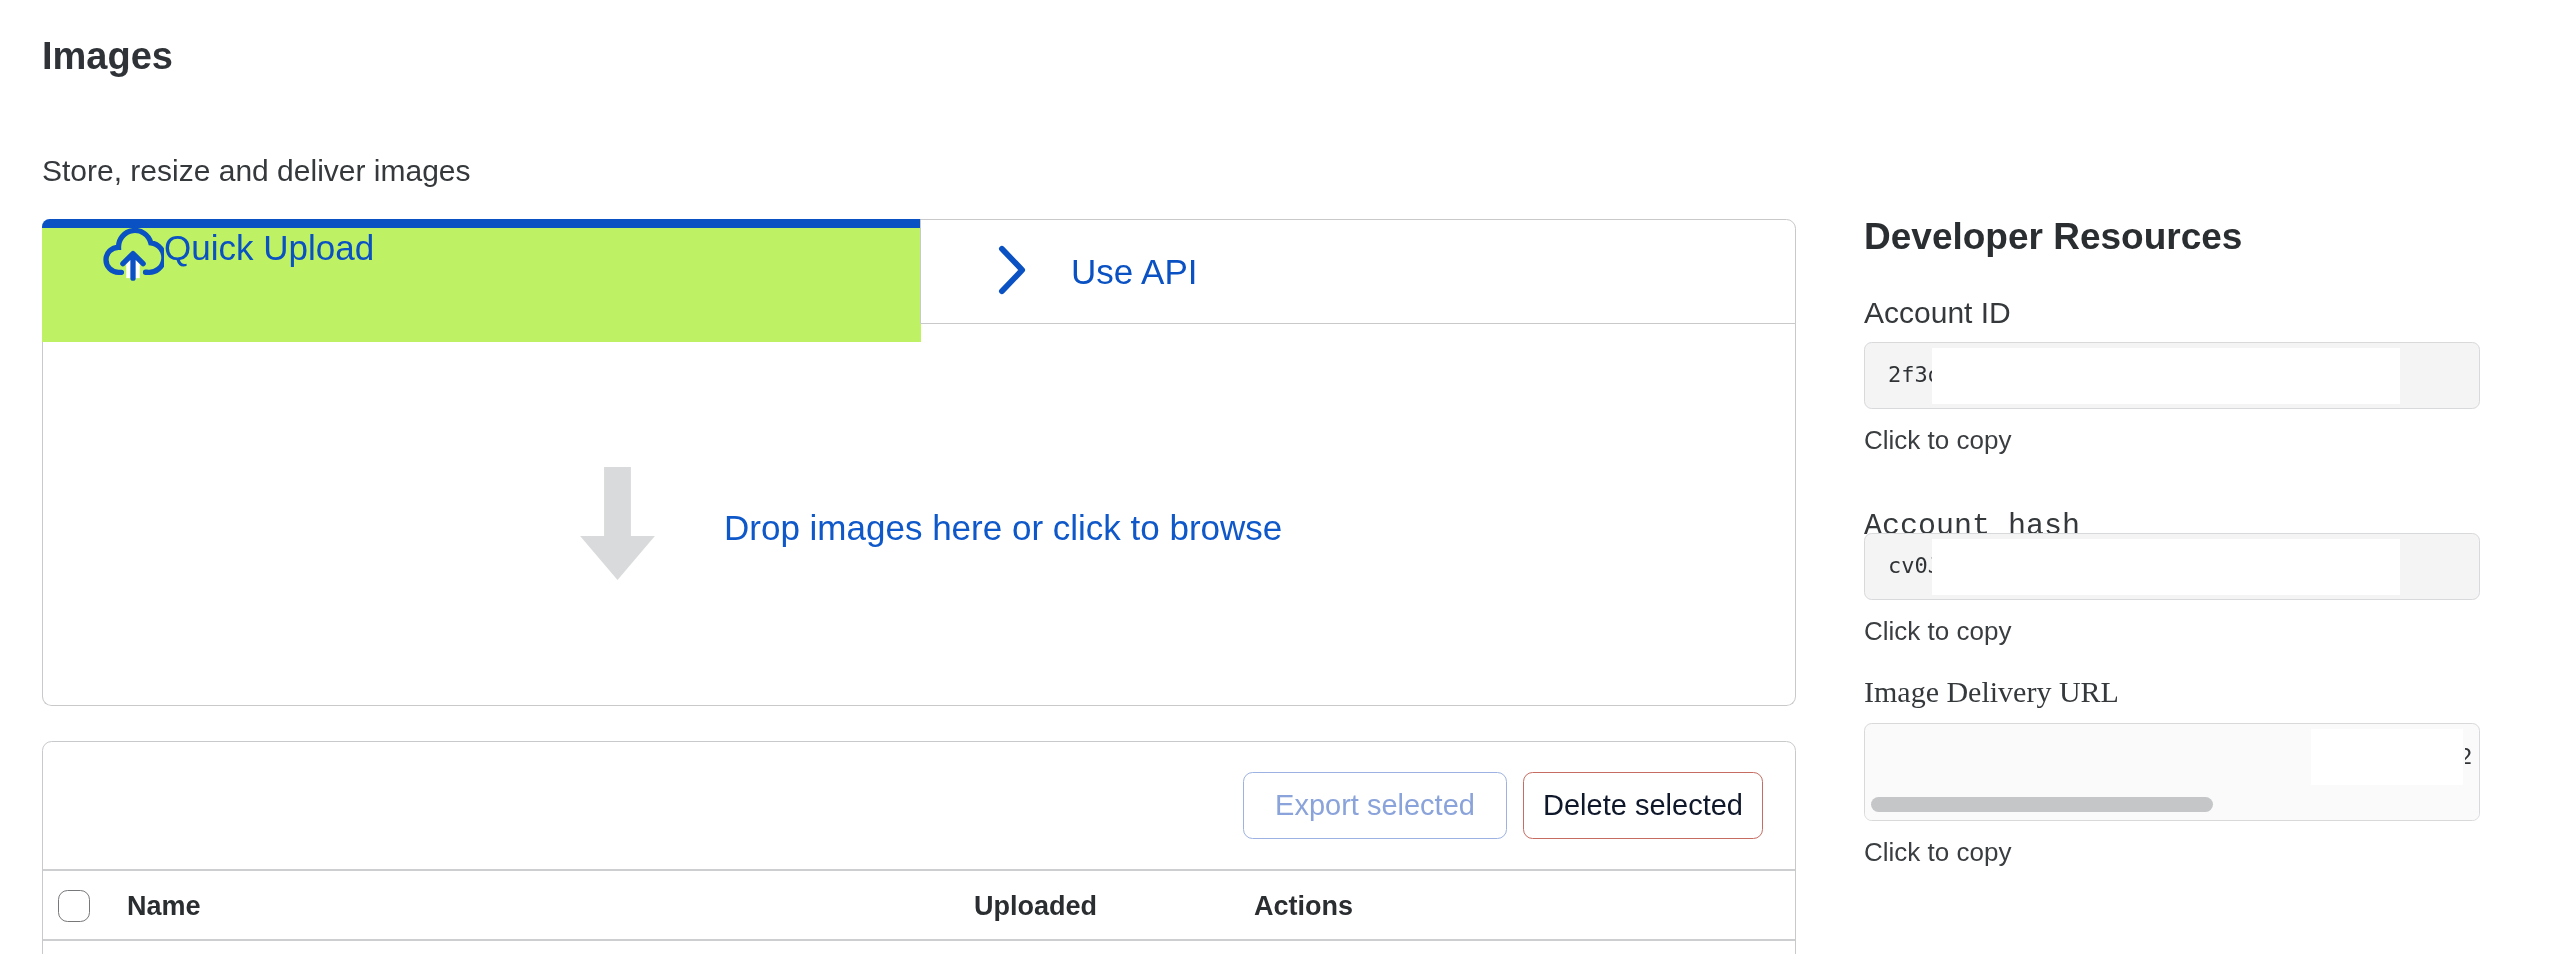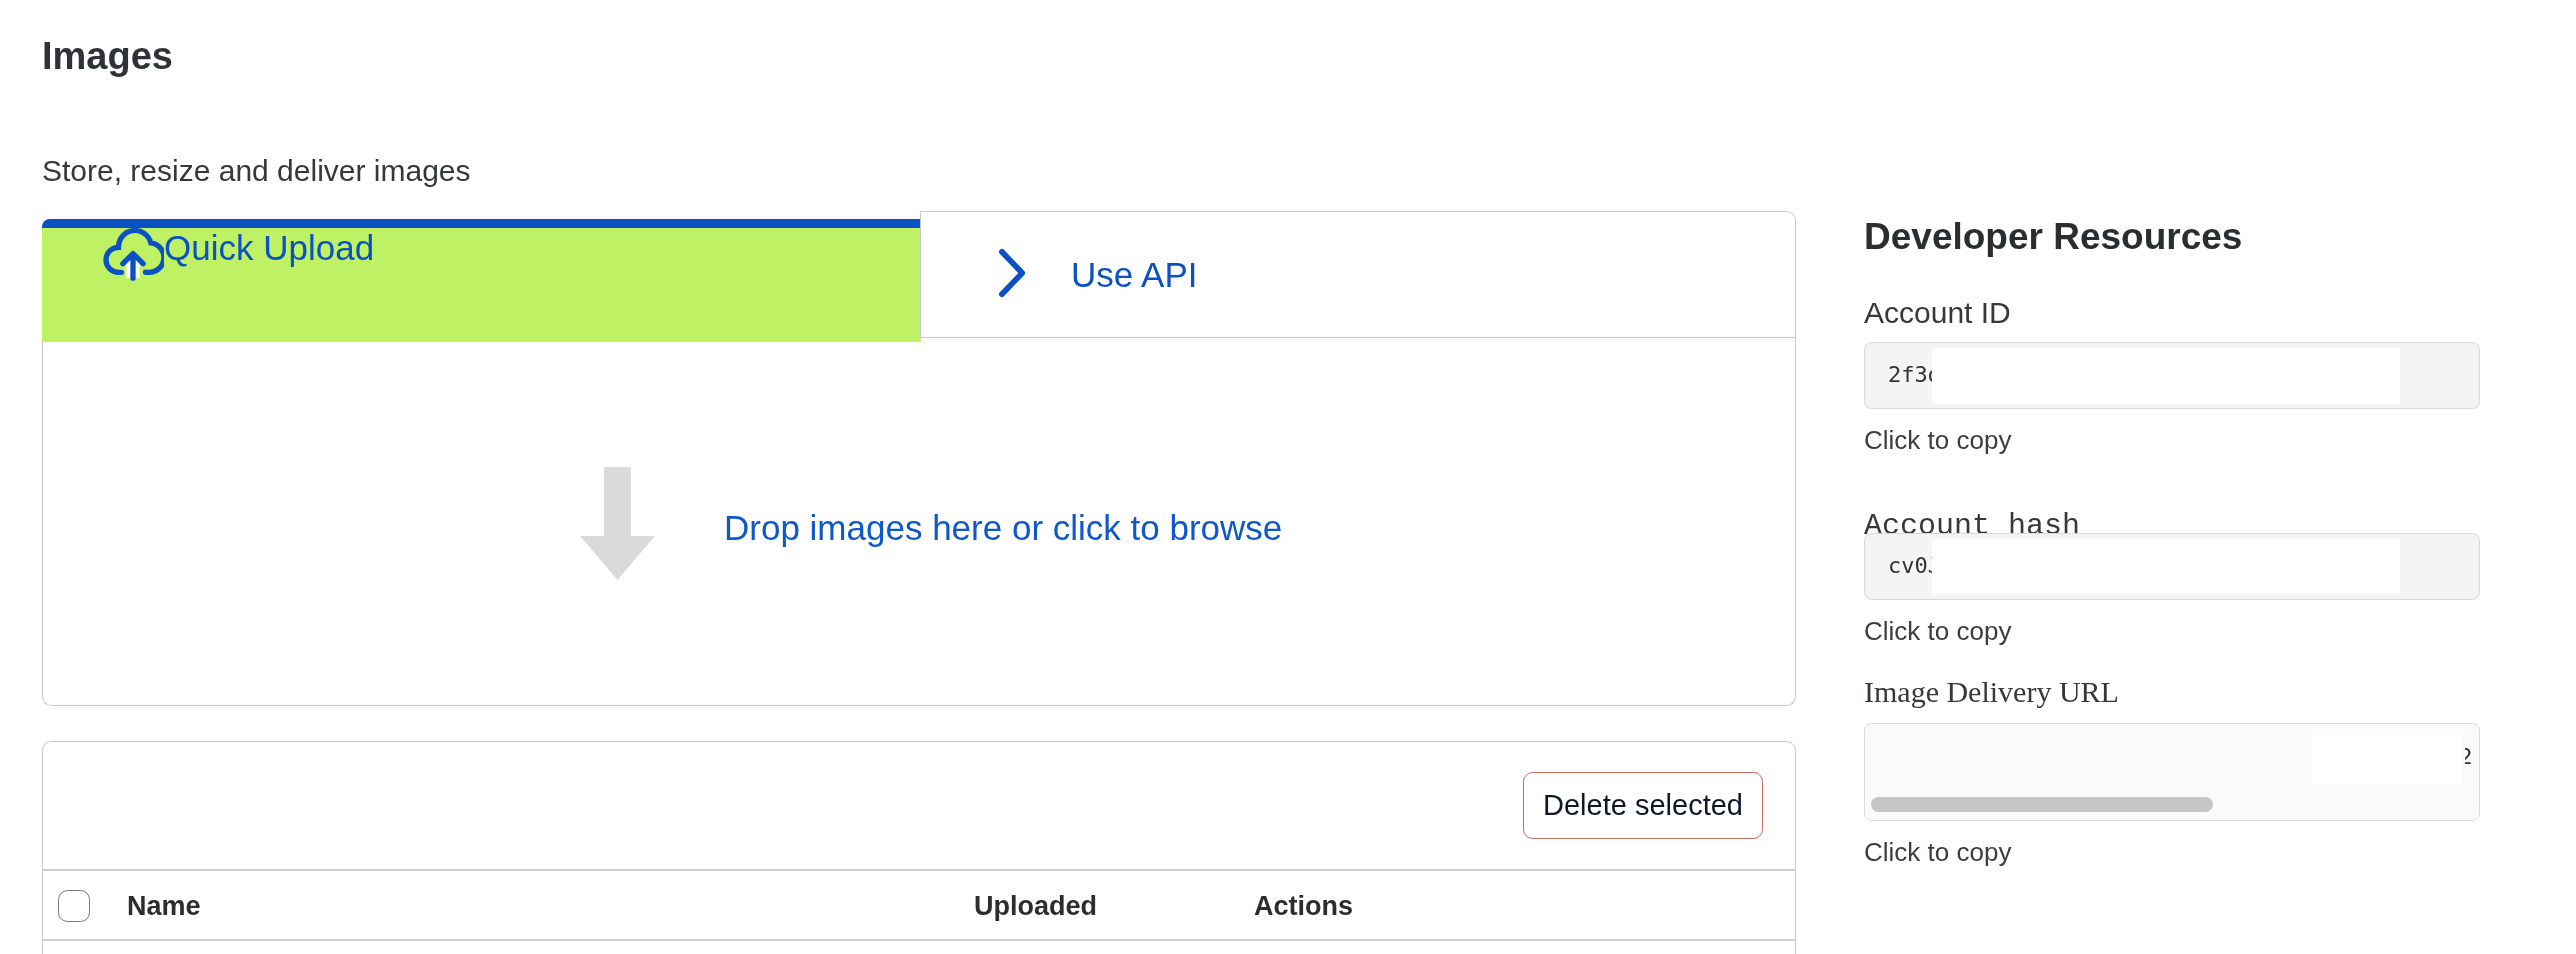--- a/index.html
+++ b/index.html
@@ -10,21 +10,21 @@
   
   #page-title    { left:42px; top:33px;  font-size:38px; line-height:46px; font-weight:700; color:#2f3337;text-align:right; }
   #page-subtitle { left:42px; top:108px; font-size:30px; line-height:38px; color:#35393c;margin-top:44px; }
 
   
   #upload-panel { left:42px; top:221px; width:1754px; height:485px;
                   border:1.9px solid #c8c9cb; border-top:none; border-radius:9.6px; background:#fff; }
   #tab-blue-bar { left:42px; top:219px; width:879px; height:8.7px; background:#0a51c3; border-radius:7.7px 0 0 0; }
   #tab-quick-upload { left:42px; top:228px; width:879px; height:114px; display:flex; 
                       padding-left:60px; background:#bef264; cursor:pointer; }
-  #tab-use-api  { left:920px; top:211px; width:876px; height:127px; background:#fff;
+  #tab-use-api  { left:920px; top:219px; width:876px; height:105px; background:#fff;
                   border:1.9px solid #c8c9cb; border-radius:0 9.6px 0 0;
                   display:flex; align-items:center; padding-left:77px; gap:44px; cursor:pointer; }
   .tab-label { font-size:35px; color:#0a51c3; white-space:nowrap; }
 
   
   #drop-arrow { left:580px; top:467px; }
   #drop-text  { left:712px; top:507px; font-size:35px; line-height:42px; color:#0f58c9; cursor:pointer;margin-left:12px; }
 
   
   #list-panel { left:42px; top:741px; width:1754px; height:317px;
@@ -95,20 +95,21 @@
 </div>
 
 <div class="abs" id="drop-arrow">
   <svg width="75" height="115" viewBox="0 0 78 120">
     <path d="M25 0 h28 v72 h25 L39 118 L0 72 h25 z" fill="#d9dadb"></path>
   </svg>
 </div>
 <div class="abs" id="drop-text">Drop images here or click to browse</div>
 
 <div class="abs" id="list-panel">
+  <div class="btn" id="export-btn">Export selected</div>
   <div class="btn" id="delete-btn">Delete selected</div>
   <div class="hdivider" id="divider-top"></div>
   <div id="select-all-checkbox"></div>
   <div class="col-head" id="col-name">Name</div>
   <div class="col-head" id="col-uploaded">Uploaded</div>
   <div class="col-head" id="col-actions">Actions</div>
   <div class="hdivider" id="divider-bottom"></div>
 </div>
 
 <div class="abs" id="dev-heading">Developer Resources</div>

